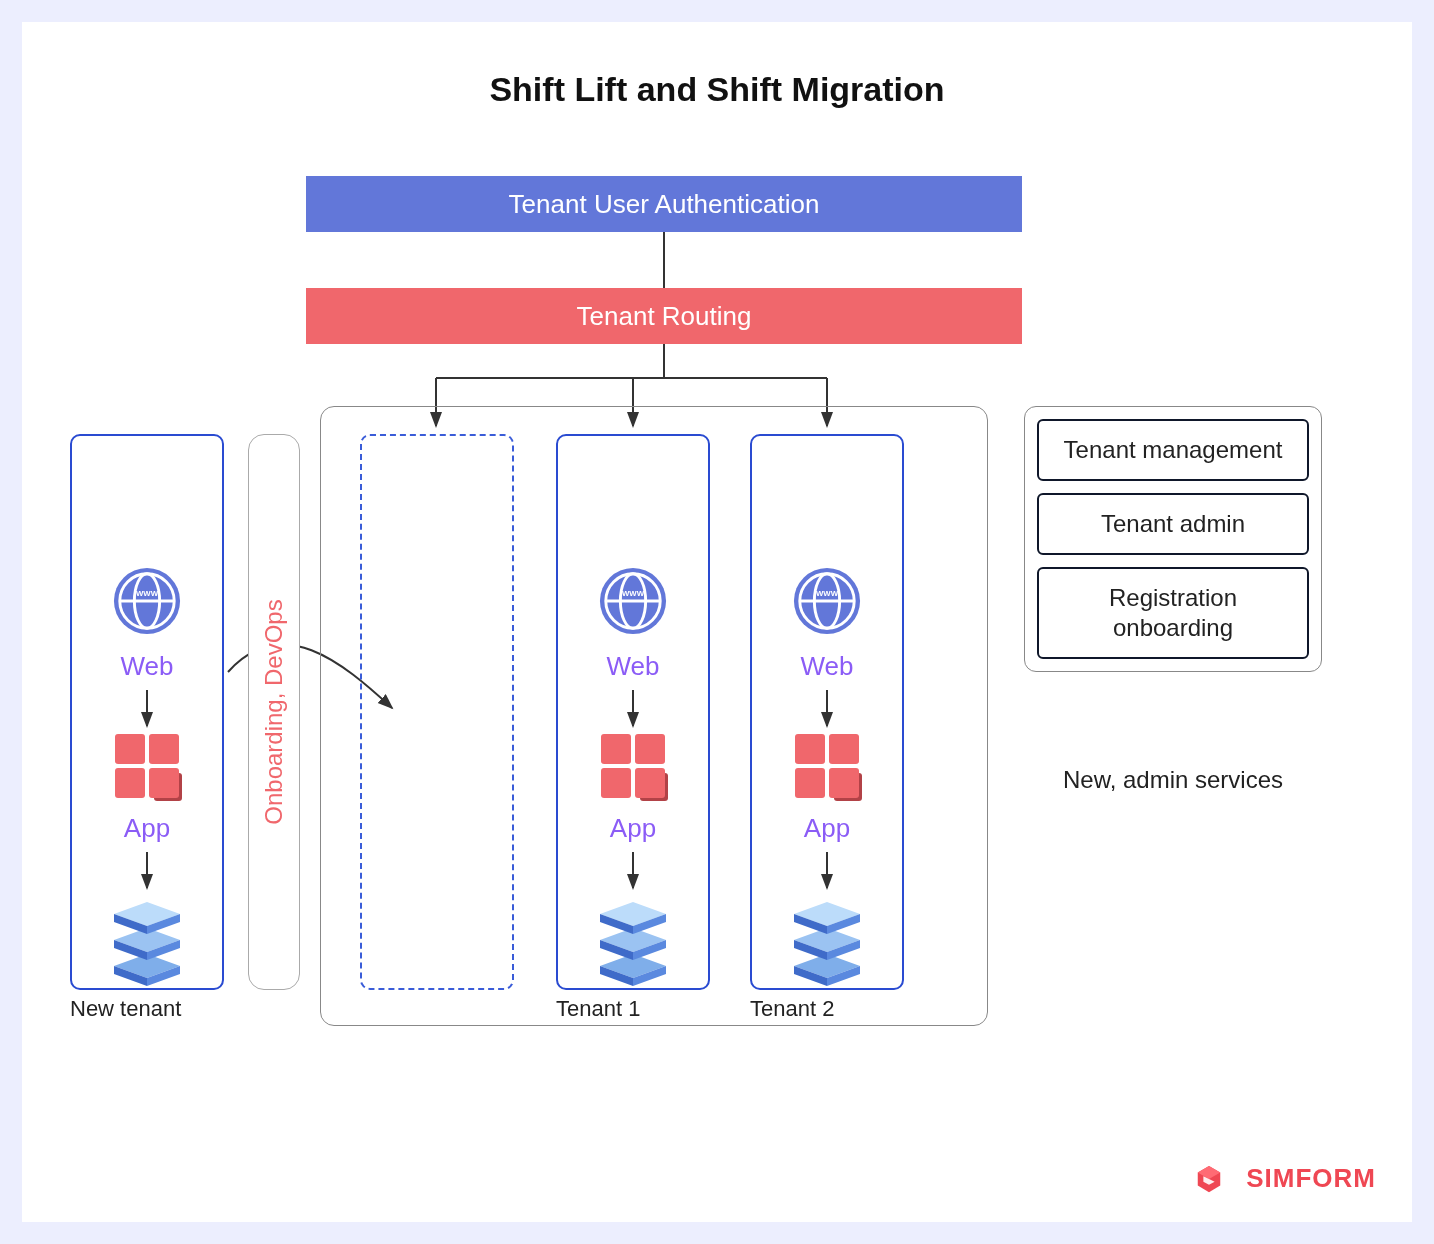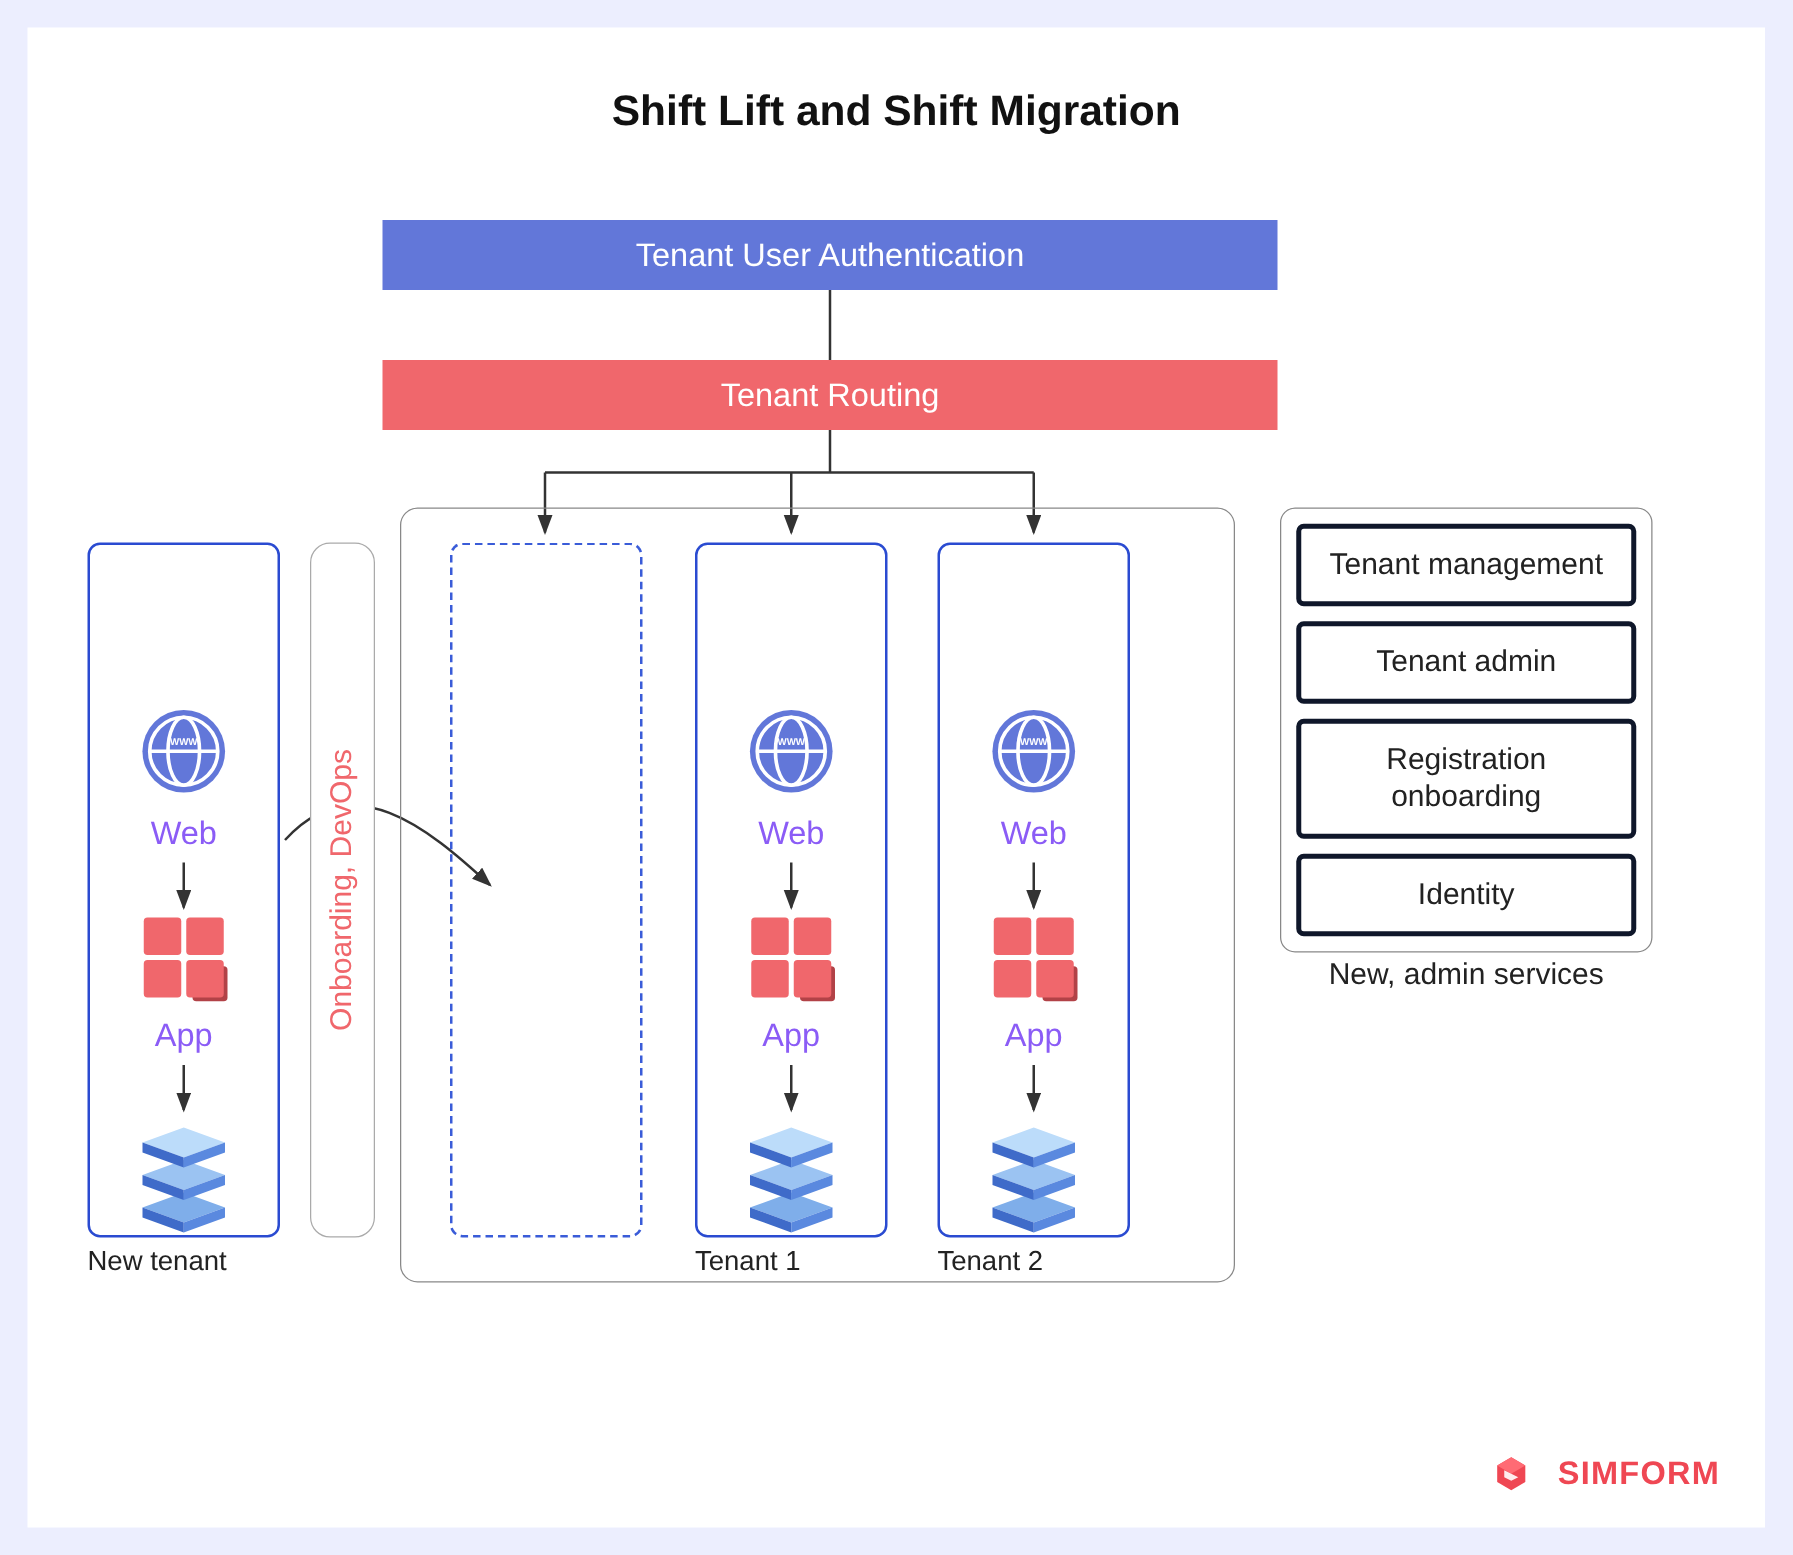--- a/index.html
+++ b/index.html
@@ -147,21 +147,21 @@
     top: 384px;
     width: 298px;
     border: 1.5px solid #888;
     border-radius: 12px;
     padding: 12px;
     display: flex;
     flex-direction: column;
     gap: 12px;
   }
   .service-box {
-    border: 4px solid #0f172a;
+    border: 2px solid #0f172a;
     border-radius: 6px;
     padding: 14px 10px;
     text-align: center;
     font-size: 24px;
     color: #222;
     line-height: 1.25;
   }
   .services-caption {
     position: absolute;
     left: 1002px;
@@ -346,21 +346,20 @@
         <polygon points="6,18 39,30 39,38 6,26" fill="#3f6bc9"></polygon>
         <polygon points="72,18 39,30 39,38 72,26" fill="#5a89df"></polygon>
     </svg>
   </div>
   <div class="tenant-caption" style="left:728px; top:974px; width:154px;">Tenant 2</div>
 
   <div class="services-panel">
     <div class="service-box">Tenant management</div>
     <div class="service-box">Tenant admin</div>
     <div class="service-box">Registration onboarding</div>
-    <div class="service-box">Identity</div>
   </div>
   <div class="services-caption" style="top: 742px;">New, admin services</div>
 
   <div class="brand">
     <svg viewBox="0 0 32 32">
       <path d="M16 2 L28 9 L28 23 L16 30 L4 23 L4 9 Z" fill="#ef4753"></path>
       <path d="M16 2 L28 9 L16 16 L4 9 Z" fill="#ff6b74"></path>
       <path d="M10 13 L22 19 L16 22 L10 19 Z" fill="#fff" opacity="0.9"></path>
     </svg>
     <span>SIMFORM</span>

